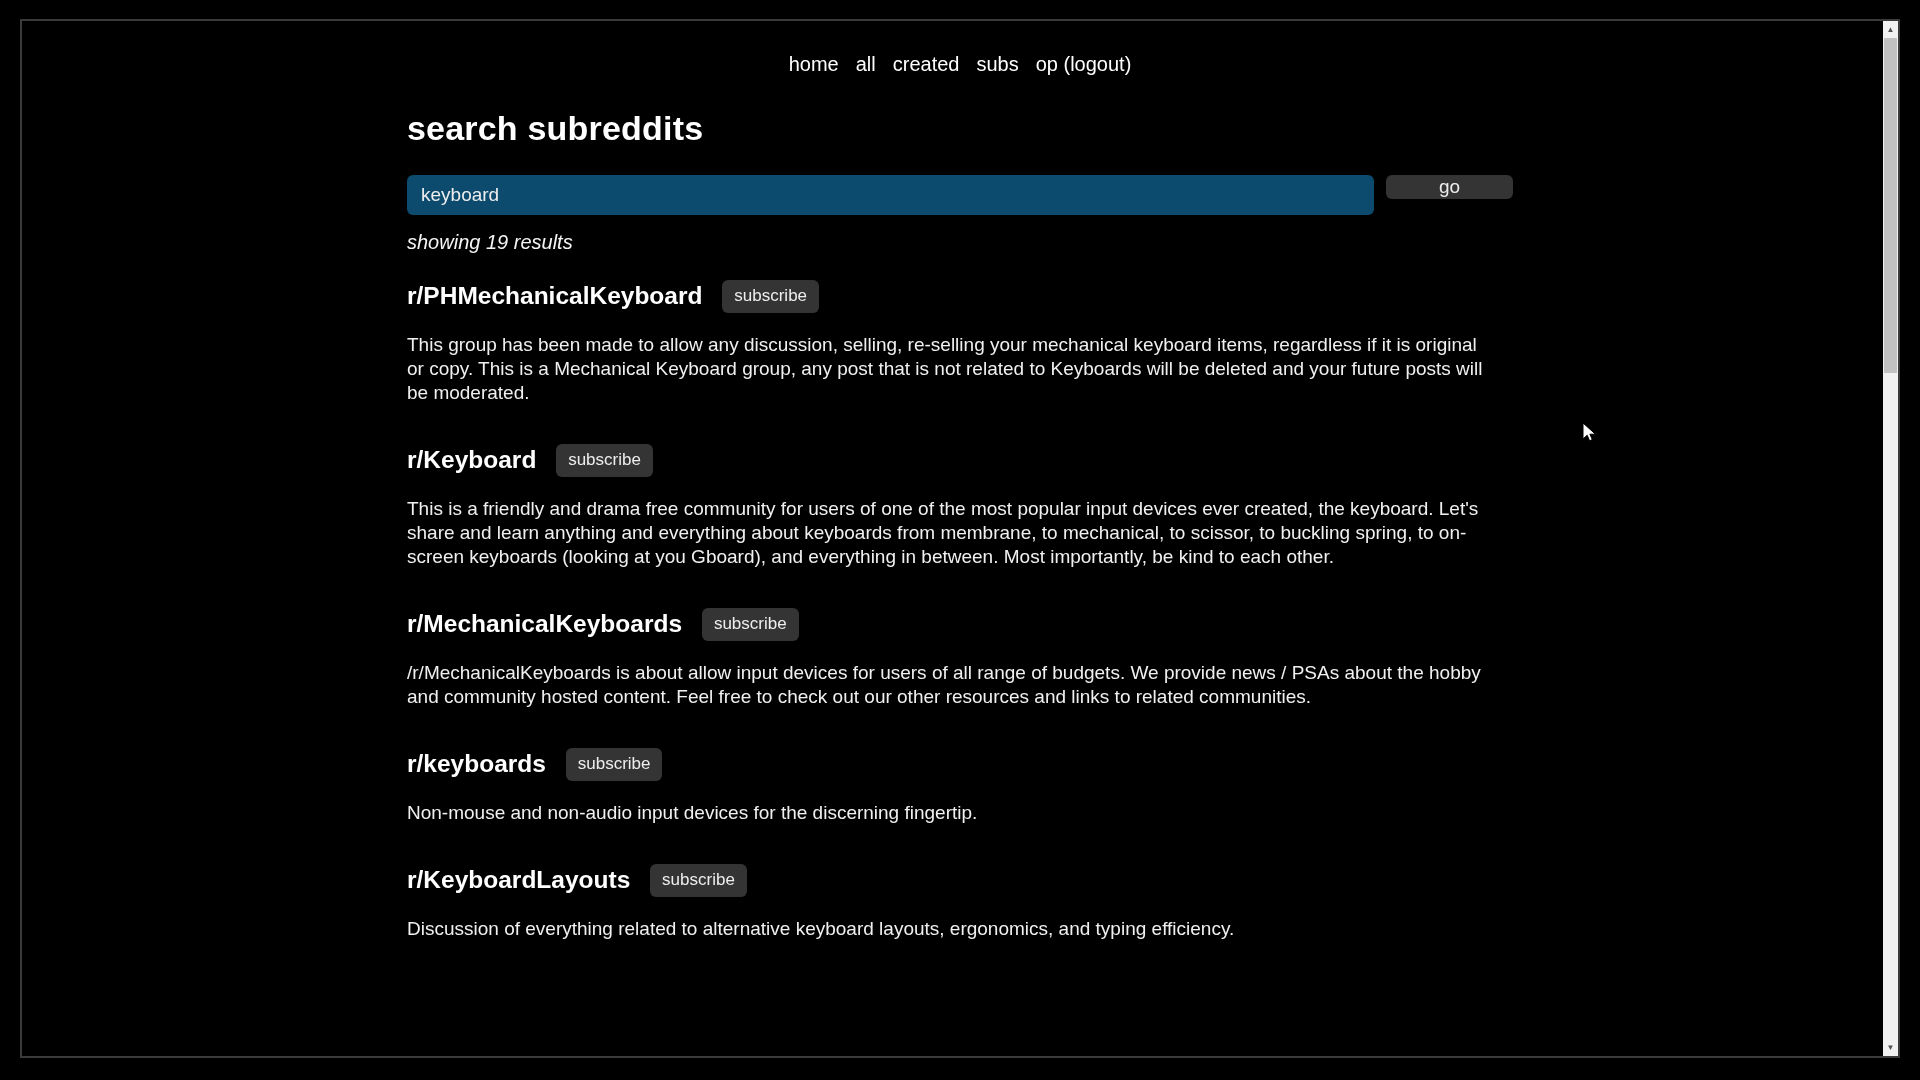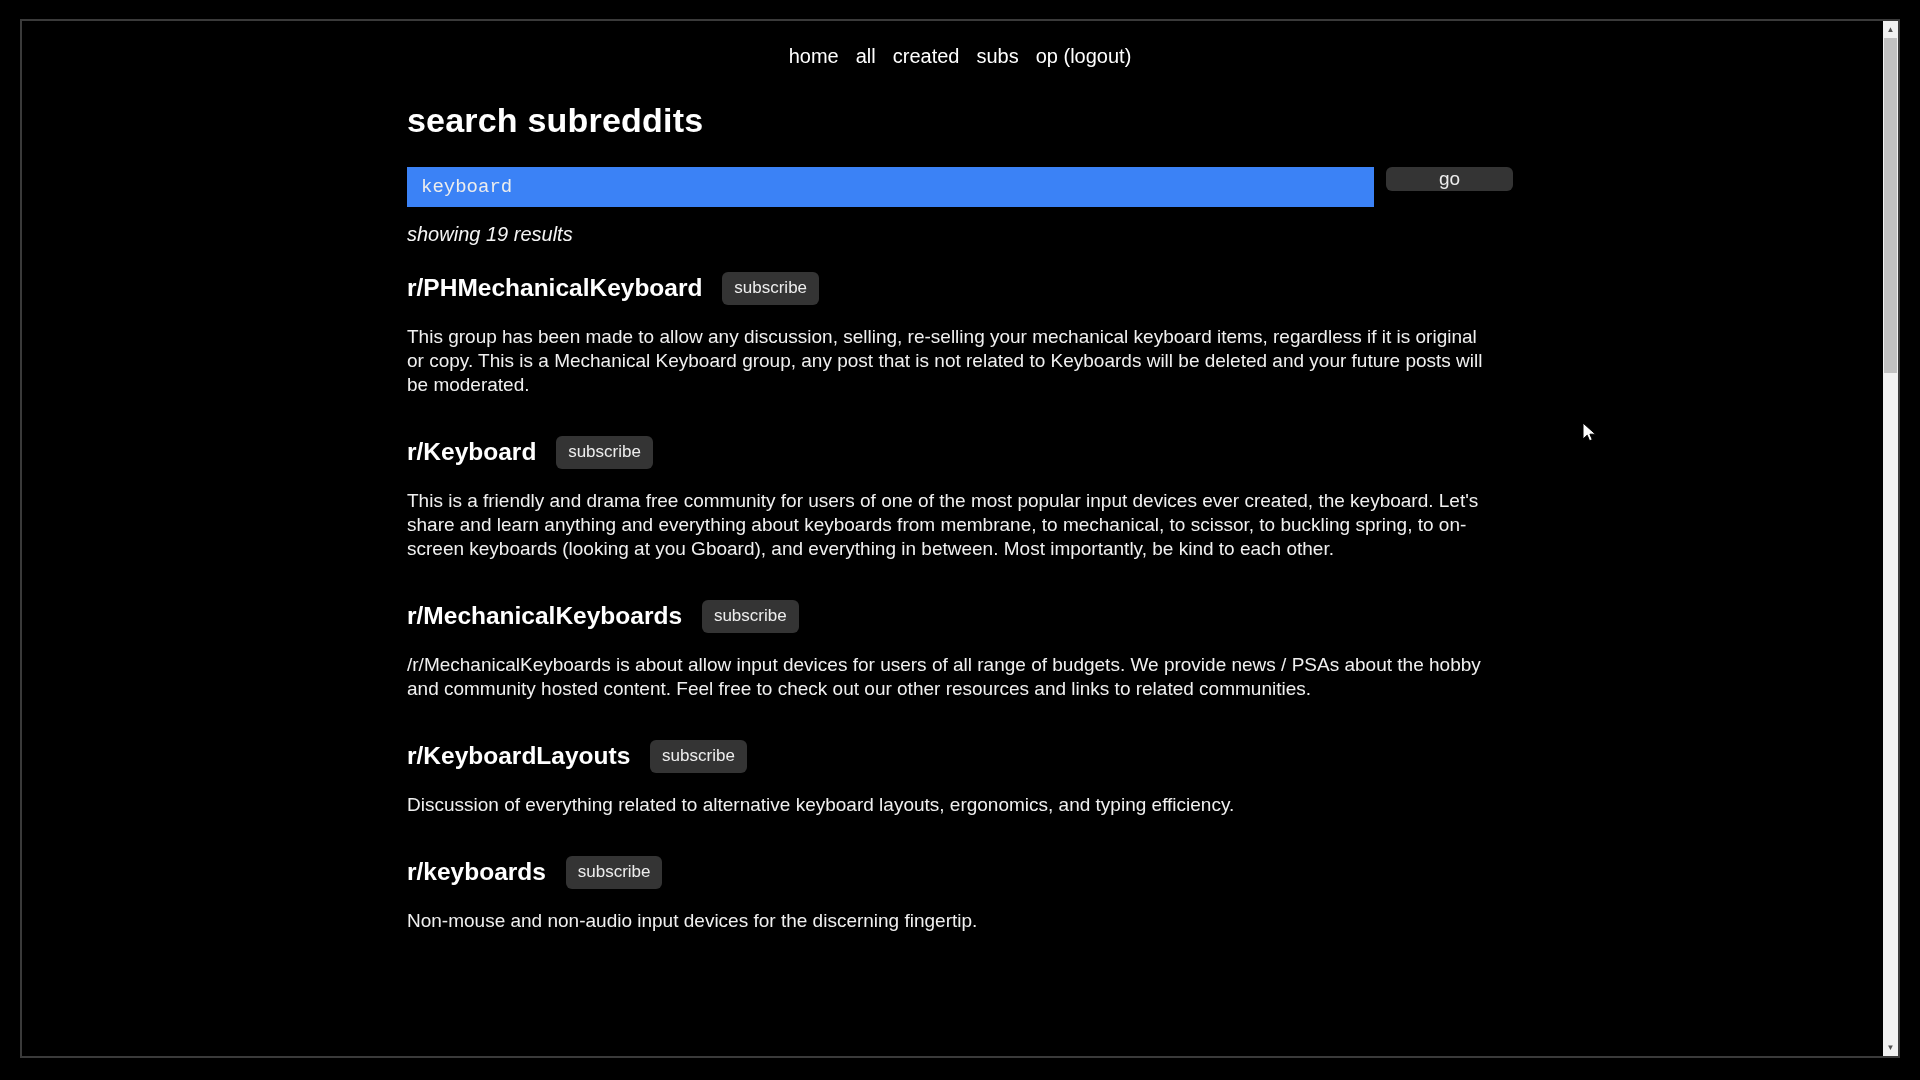--- a/index.html
+++ b/index.html
@@ -12,21 +12,21 @@
   .window {
     position: absolute;
     left: 20px; top: 19px;
     width: 1880px; height: 1039px;
     background: #000;
     border: 2px solid #3a3a3a;
     overflow: hidden;
   }
   .content {
     width: 1106px;
-    margin: 8px auto;
+    margin: 16px auto;
     padding-top: 16px;
     color: #fff;
   }
   .topnav {
     display: flex;
     justify-content: center;
     gap: 17px;
     font-size: 20px;
     color: #fff;
   }
@@ -39,27 +39,27 @@
     color: #fff;
   }
   .search-row {
     display: flex;
     gap: 12px;
     margin-top: 27px;
   }
   .search-input {
     flex: 1;
     height: 40px;
-    background: #3b82f6;
+    background: #0c4a6e;
     border: none;
-    border-radius: 0;
+    border-radius: 6px;
     padding: 0 14px;
     color: #ededed;
     font-size: 19px;
-    font-family: Liberation Mono, monospace;
+    font-family: Liberation Sans, sans-serif;
     outline: none;
   }
   .go-button {
     width: 127px;
     height: 24px;
     background: #343434;
     border: none;
     border-radius: 6px;
     color: #ededed;
     font-size: 19px;
@@ -179,32 +179,32 @@
   <section class="result">
     <h2>
       <span class="sub-name">r/MechanicalKeyboards</span>
       <button class="subscribe-btn">subscribe</button>
     </h2>
     <p class="result-desc">/r/MechanicalKeyboards is about allow input devices for users of all range of budgets. We provide news / PSAs about the hobby and community hosted content. Feel free to check out our other resources and links to related communities.</p>
   </section>
 
   <section class="result">
     <h2>
+      <span class="sub-name">r/keyboards</span>
+      <button class="subscribe-btn">subscribe</button>
+    </h2>
+    <p class="result-desc">Non-mouse and non-audio input devices for the discerning fingertip.</p>
+  </section>
+
+  <section class="result">
+    <h2>
       <span class="sub-name">r/KeyboardLayouts</span>
       <button class="subscribe-btn">subscribe</button>
     </h2>
     <p class="result-desc">Discussion of everything related to alternative keyboard layouts, ergonomics, and typing efficiency.</p>
-  </section>
-
-  <section class="result">
-    <h2>
-      <span class="sub-name">r/keyboards</span>
-      <button class="subscribe-btn">subscribe</button>
-    </h2>
-    <p class="result-desc">Non-mouse and non-audio input devices for the discerning fingertip.</p>
   </section>
 
 </div>
 
   </div>
 
   <div class="scrollbar">
     <div class="scroll-arrow up">▲</div>
     <div class="scroll-thumb"></div>
     <div class="scroll-arrow down">▼</div>

